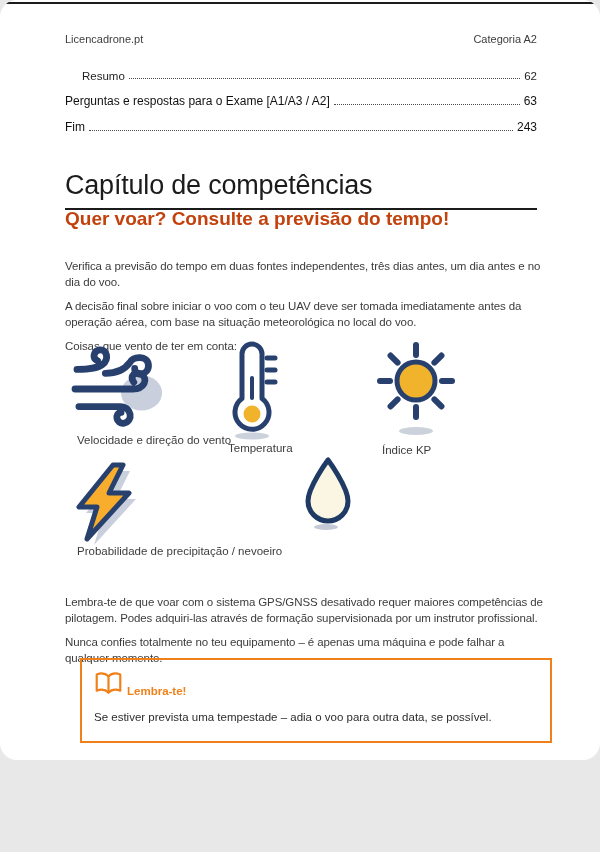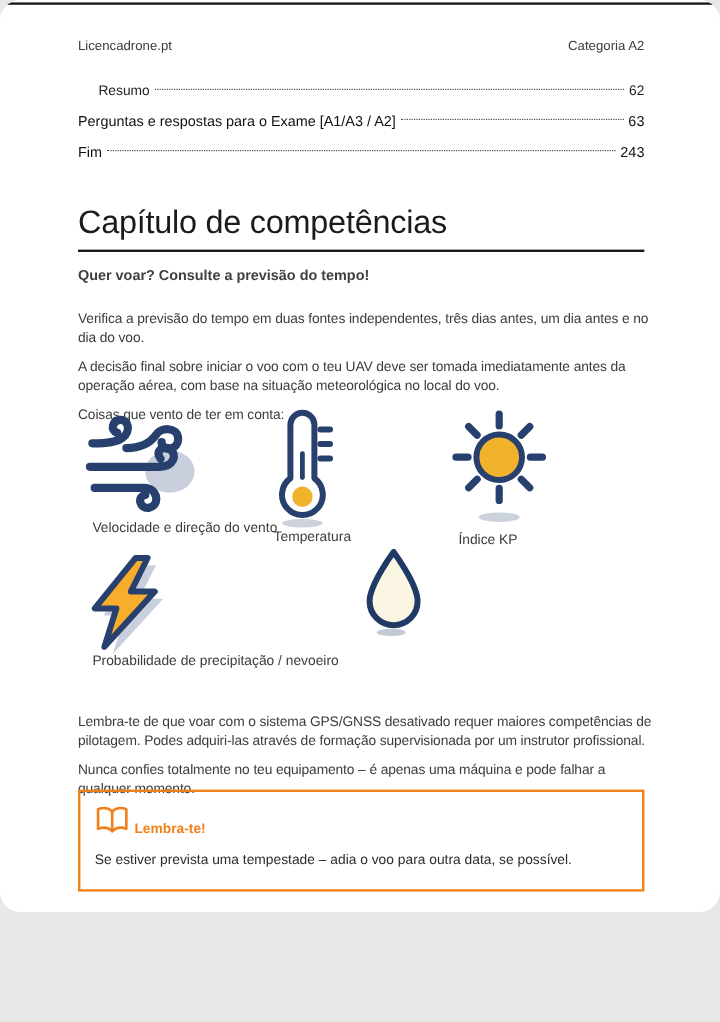--- a/index.html
+++ b/index.html
@@ -5,48 +5,48 @@
   html,body{margin:0;padding:0;background:#e8e8e8;}
   #page{
     position:relative;width:600px;height:760px;margin:0 auto;background:#ffffff;
     font-family:"Liberation Sans", sans-serif;overflow:hidden;border-radius:17px;
   }
   .top-rule{position:absolute;top:2px;left:0;width:600px;height:2px;background:#1c1c1c;}
   .header{position:absolute;top:33px;left:65px;width:472px;display:flex;justify-content:space-between;
     font-size:11px;color:#3c3c3c;}
   
   .toc{position:absolute;top:70px;left:65px;width:472px;}
-  .toc-row{display:flex;align-items:center;margin-bottom:12px;font-size:11.5px;color:#1f1f1f;}
+  .toc-row{display:flex;align-items:flex-end;margin-bottom:12px;font-size:11.5px;color:#1f1f1f;}
   .toc-row .toc-label{white-space:nowrap;}
   .toc-row.indent .toc-label{padding-left:17px;}
   .toc-row.bold{font-weight:400;font-size:12px;color:#111;}
   .toc-dots{flex:1;border-bottom:1.5px dotted #4a4a4a;margin:0 4px 3px 4px;height:0;}
   .toc-page{white-space:nowrap;}
   
   .h1{position:absolute;top:170px;left:65px;width:472px;font-size:27px;color:#1b1b1b;font-weight:500;letter-spacing:-0.2px;}
   .h1-rule{position:absolute;top:208px;left:65px;width:472px;height:2px;background:#1b1b1b;}
-  .h2{position:absolute;top:222px;left:65px;width:472px;font-size:12px;font-weight:600;color:#404040;}
+  .h2{position:absolute;top:208px;left:65px;width:472px;font-size:19px;font-weight:600;color:#c2410c;}
   
   .para{position:absolute;left:65px;width:480px;font-size:11.5px;line-height:16px;color:#3c3c3c;letter-spacing:-0.1px;}
   #p1{top:246px;} #p2{top:286px;} #p3{top:326px;} #p4{top:582px;} #p5{top:622px;}
   
   .icon{position:absolute;}
   #icon-wind{left:70px;top:344px;width:102px;height:90px;}
   #icon-thermo{left:226px;top:340px;width:56px;height:100px;}
   #icon-sun{left:371px;top:341px;width:90px;height:96px;}
   #icon-bolt{left:71px;top:461px;width:78px;height:88px;}
   #icon-drop{left:302px;top:457px;width:52px;height:74px;}
   .icon-label{position:absolute;font-size:11.5px;line-height:15px;color:#3c3c3c;}
   #lbl-wind{left:77px;top:433px;width:178px;}
   #lbl-thermo{left:228px;top:441px;width:150px;}
   #lbl-sun{left:382px;top:443px;width:150px;}
   #lbl-bolt{left:77px;top:544px;width:290px;}
   #lbl-drop{left:303px;top:539px;width:250px;}
   
-  .note{position:absolute;left:65px;top:658px;width:472px;height:85px;border:2px solid #f08019;box-sizing:border-box;}
+  .note{position:absolute;left:80px;top:658px;width:472px;height:85px;border:2px solid #f08019;box-sizing:border-box;}
   .note-book{position:absolute;left:12px;top:10px;width:29px;height:27px;}
   .note-title{position:absolute;left:45px;top:25px;font-size:11.5px;font-weight:700;color:#f08019;}
   .note-text{position:absolute;left:12px;top:51px;width:440px;font-size:11.5px;color:#2c2c2c;}
 </style>
 </head>
 <body>
 
 <div id="page">
 
   <div class="top-rule"></div>

